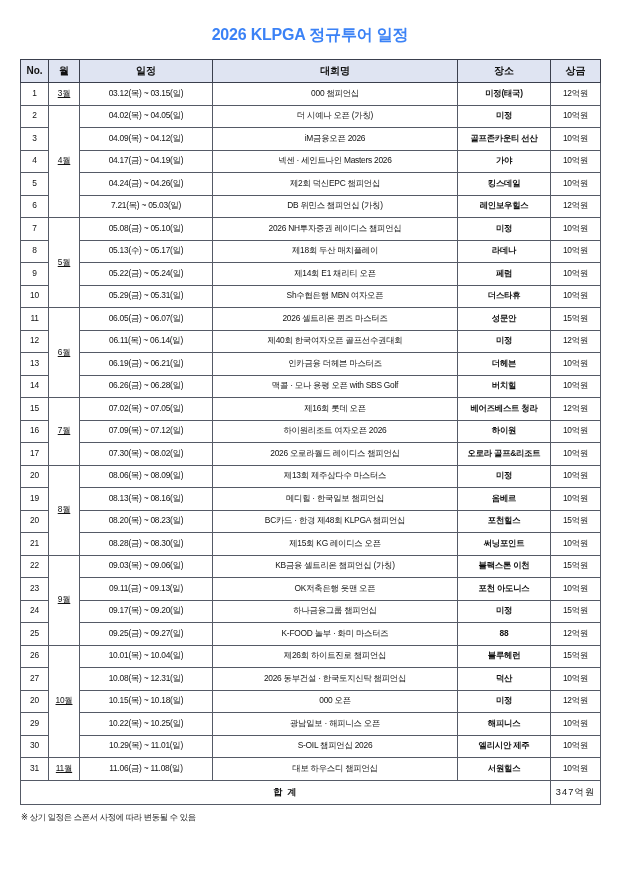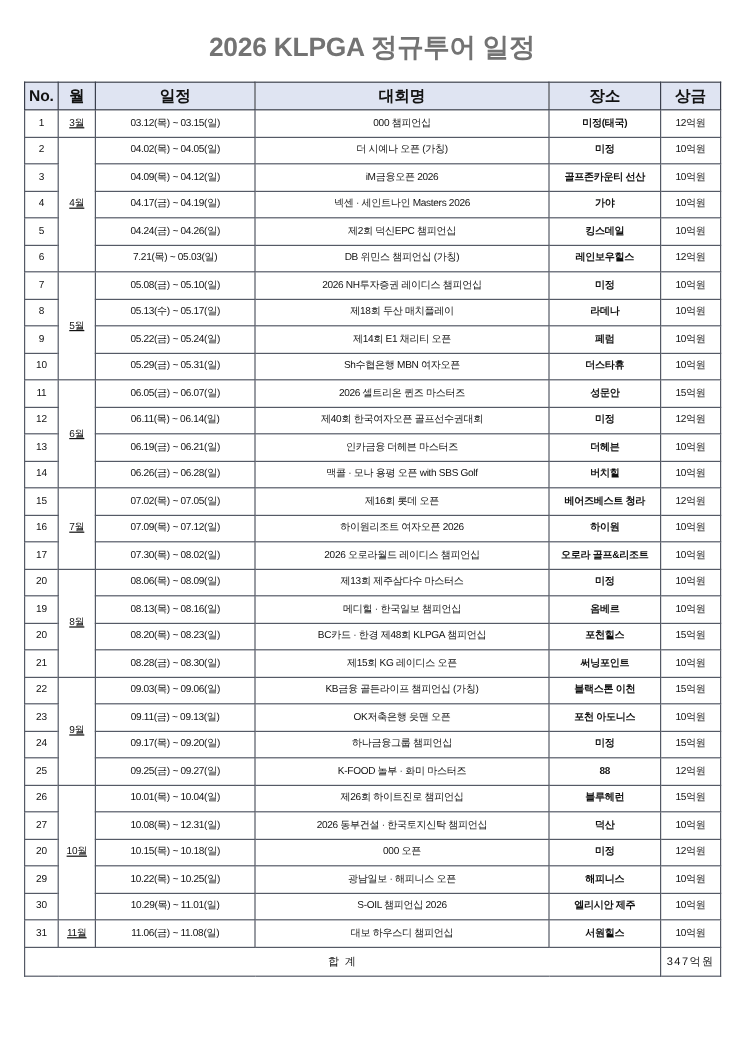--- a/index.html
+++ b/index.html
@@ -19,24 +19,24 @@
     position: relative;
     width: 620px;
     height: 877px;
     box-sizing: border-box;
     padding: 0;
     background: #ffffff;
   }
 
   .doc-title {
     text-align: center;
-    font-size: 22px;
+    font-size: 16px;
     font-weight: bold;
     letter-spacing: -0.2px;
-    color: #737373;
+    color: #3b82f6;
     margin: 0;
     padding: 25px 0 13px 0;
   }
 
   .table-wrap {
     padding: 0 20px;
     box-sizing: border-box;
   }
 
   table.schedule {
@@ -58,21 +58,21 @@
     line-height: 1.15;
     letter-spacing: -0.25px;
     color: #121212;
     white-space: nowrap;
     overflow: hidden;
   }
 
   table.schedule thead th {
     background: #dfe4f2;
     font-weight: bold;
-    font-size: 13px;
+    font-size: 10px;
     height: 22px;
     border-color: #3a3f4d;
     letter-spacing: -0.1px;
   }
 
   
   col.c-no    { width: 28px; }
   col.c-month { width: 31px; }
   col.c-date  { width: 133px; }
   col.c-name  { width: 245px; }
@@ -106,21 +106,21 @@
     font-size: 8.4px;
     letter-spacing: -0.2px;
   }
 
   tr.total-row td {
     height: 23px;
     font-size: 9.2px;
     letter-spacing: 1.2px;
   }
   td.total-label {
-    font-weight: normal;
+    font-weight: bold;
     margin-top: 25px;
   }
   td.total-value {
     font-size: 8.8px;
     letter-spacing: -0.2px;
   }
 
   .footnote {
     padding: 7px 0 0 21px;
     font-size: 8.3px;
@@ -306,21 +306,21 @@
             <td class="no-cell">21</td>
             <td class="date-cell">08.28(금) ~ 08.30(일)</td>
             <td class="name-cell">제15회 KG 레이디스 오픈</td>
             <td class="place-cell">써닝포인트</td>
             <td class="prize-cell">10억원</td>
           </tr>
           <tr>
             <td class="no-cell">22</td>
             <td class="month-cell" rowspan="4">9월</td>
             <td class="date-cell">09.03(목) ~ 09.06(일)</td>
-            <td class="name-cell">KB금융 골든라이프 챔피언십 (가칭)</td>
+            <td class="name-cell">KB금융 셀트리온 챔피언십 (가칭)</td>
             <td class="place-cell">블랙스톤 이천</td>
             <td class="prize-cell">15억원</td>
           </tr>
           <tr>
             <td class="no-cell">23</td>
             <td class="date-cell">09.11(금) ~ 09.13(일)</td>
             <td class="name-cell">OK저축은행 읏맨 오픈</td>
             <td class="place-cell">포천 아도니스</td>
             <td class="prize-cell">10억원</td>
           </tr>
@@ -385,14 +385,15 @@
         </tbody>
       <tfoot>
         <tr class="total-row">
           <td class="total-label" colspan="5">합 계</td>
           <td class="total-value">347억원</td>
         </tr>
       </tfoot>
     </table>
   </div>
 
+  <div class="footnote">※ 상기 일정은 스폰서 사정에 따라 변동될 수 있음</div>
 
 </div>
 
 </body></html>

